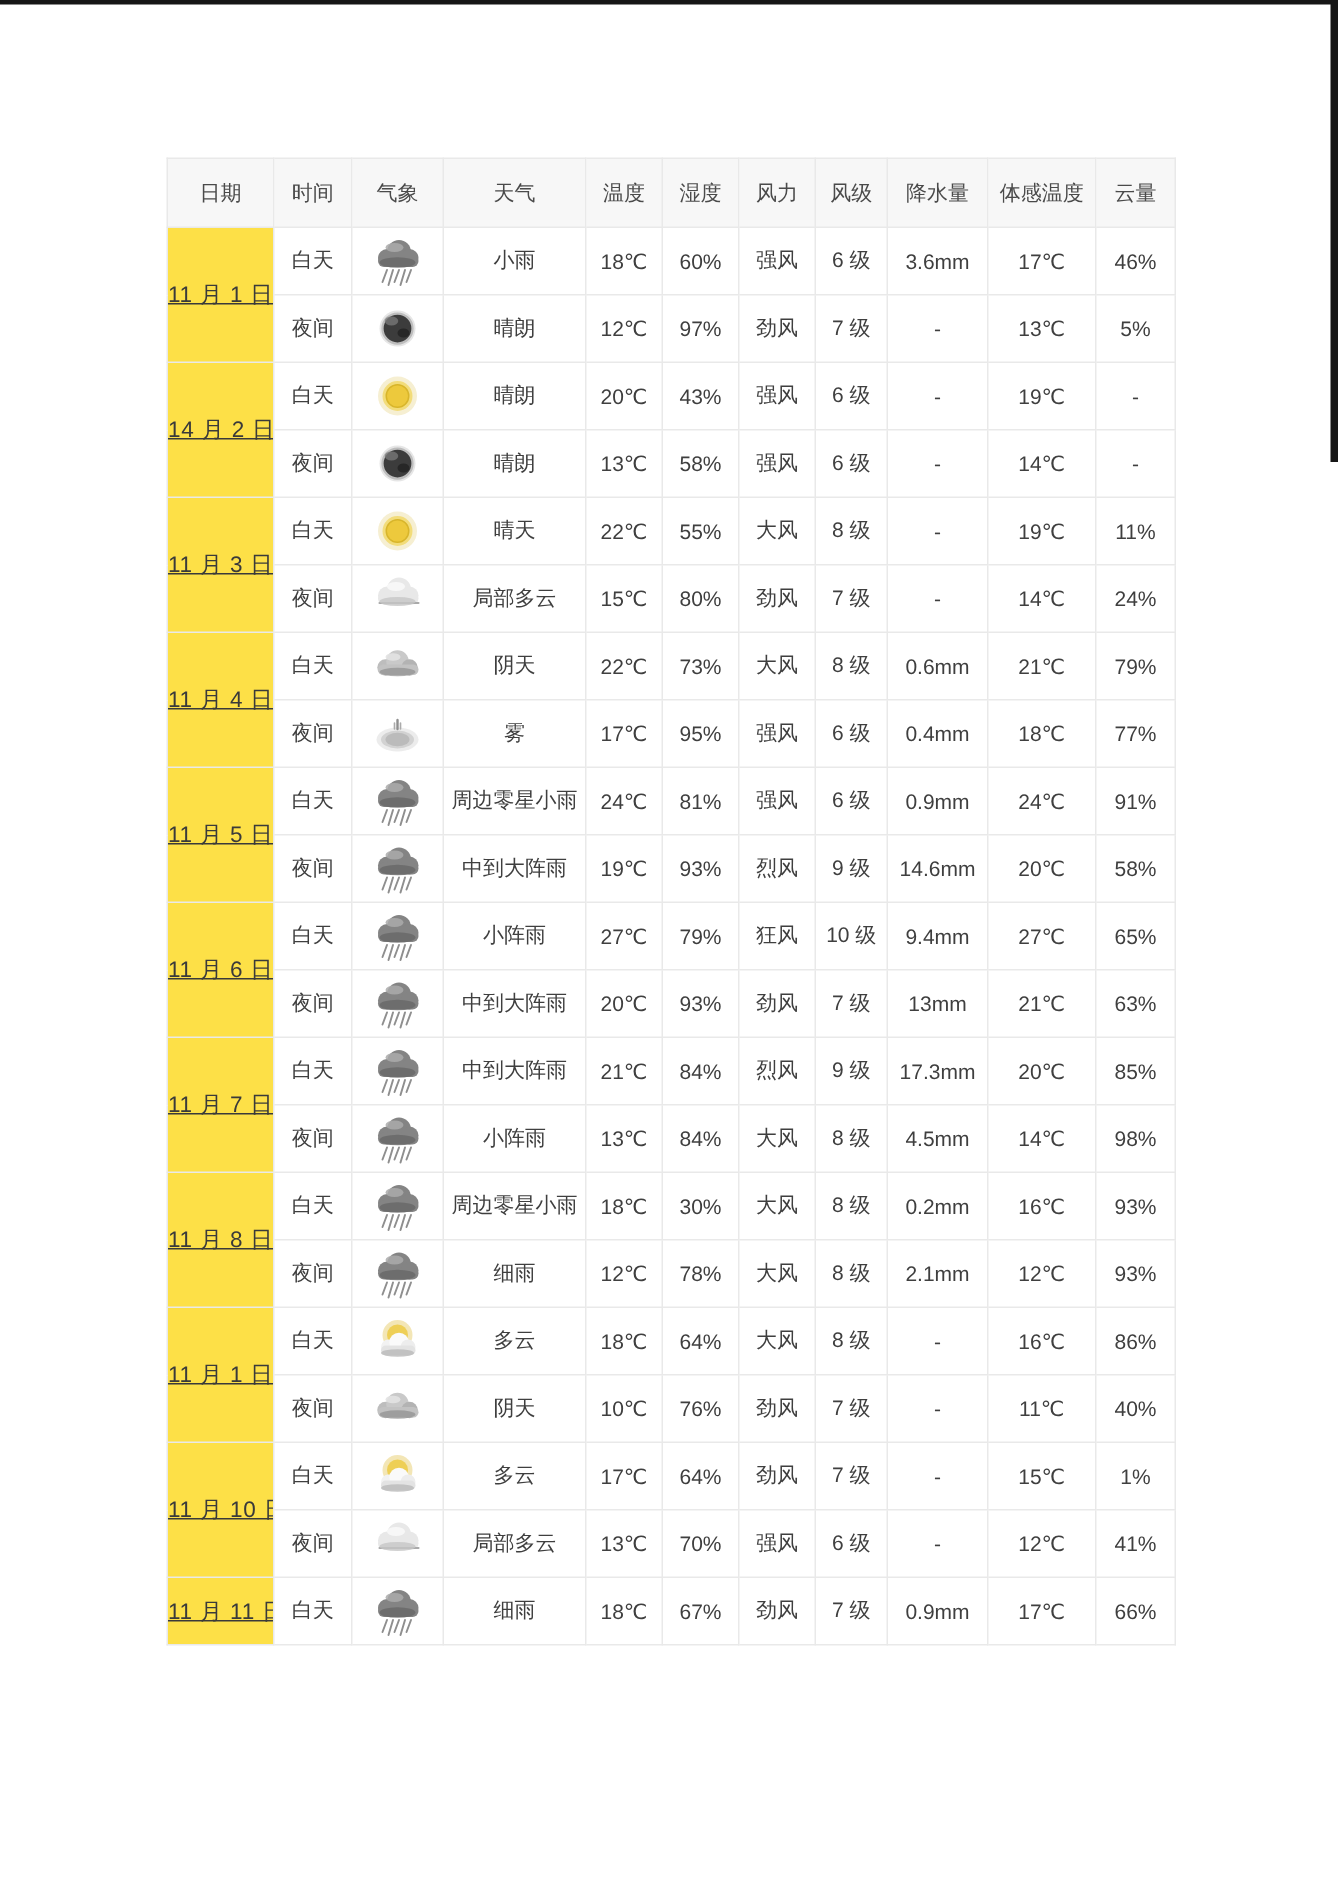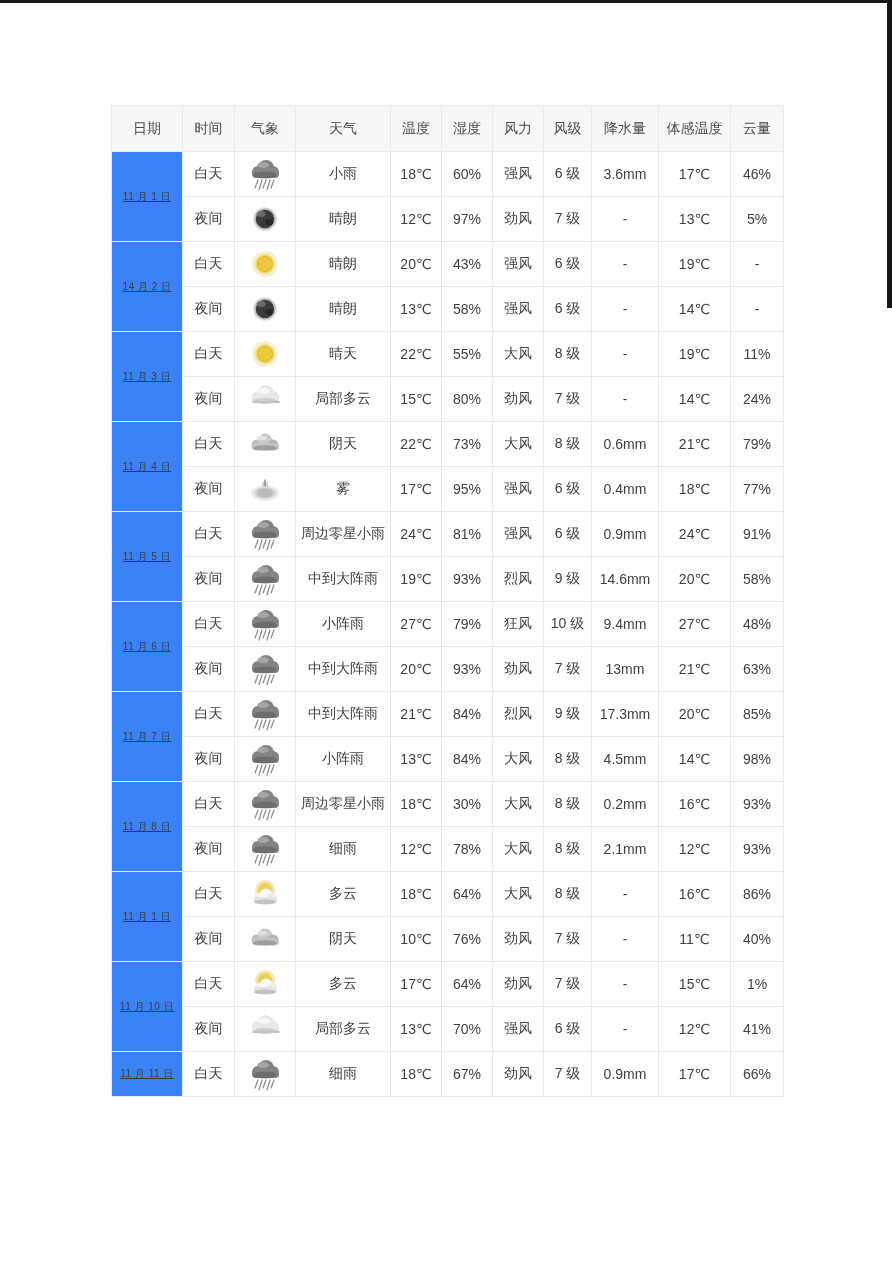--- a/index.html
+++ b/index.html
@@ -37,22 +37,22 @@
     color: #3f3f3f;
     overflow: hidden;
     white-space: nowrap;
   }
   .forecast thead th {
     background: #f7f7f7;
     color: #4a4a4a;
     height: 46px;
   }
   td.date-cell {
-    background: #3b82f6;
-    font-size: 10px;
+    background: #fde047;
+    font-size: 15px;
   }
   .date-link {
     color: #3a3a3a;
     text-decoration: underline;
     cursor: pointer;
     letter-spacing: 0.5px;
   }
   .icon-cell svg { display: inline-block; vertical-align: middle; }
 </style>
 </head>
@@ -328,21 +328,21 @@
                   <line x1="29" y1="23" x2="26" y2="31"></line>
                 </g>
               </svg></span></td>
     <td>小阵雨</td>
     <td>27℃</td>
     <td>79%</td>
     <td>狂风</td>
     <td>10 级</td>
     <td>9.4mm</td>
     <td>27℃</td>
-    <td>48%</td>
+    <td>65%</td>
   </tr>
         <tr>
     <td>夜间</td>
     <td class="icon-cell"><span><svg width="40" height="34" viewBox="0 0 40 34">
                 <circle cx="13" cy="15" r="6" fill="#848484"></circle>
                 <circle cx="21" cy="11" r="8" fill="#848484"></circle>
                 <circle cx="28" cy="15" r="6" fill="#848484"></circle>
                 <rect x="7" y="13" width="27" height="8" rx="4" fill="#848484"></rect>
                 <ellipse cx="18" cy="8" rx="6" ry="3" fill="#aaaaaa" opacity="0.85"></ellipse>
                 <ellipse cx="20" cy="18" rx="12" ry="3.5" fill="#666666" opacity="0.75"></ellipse>

